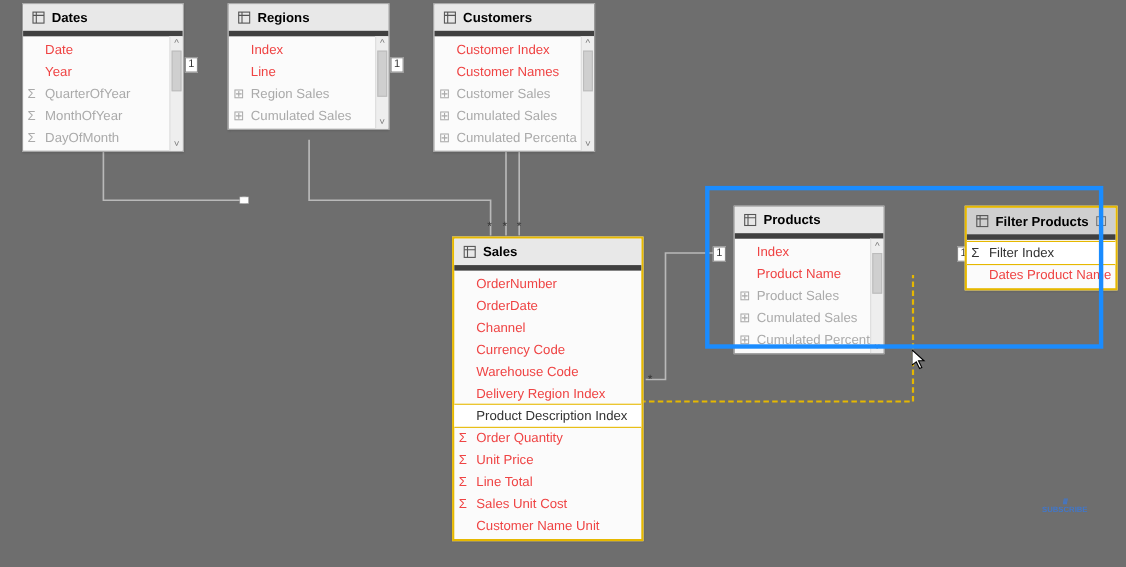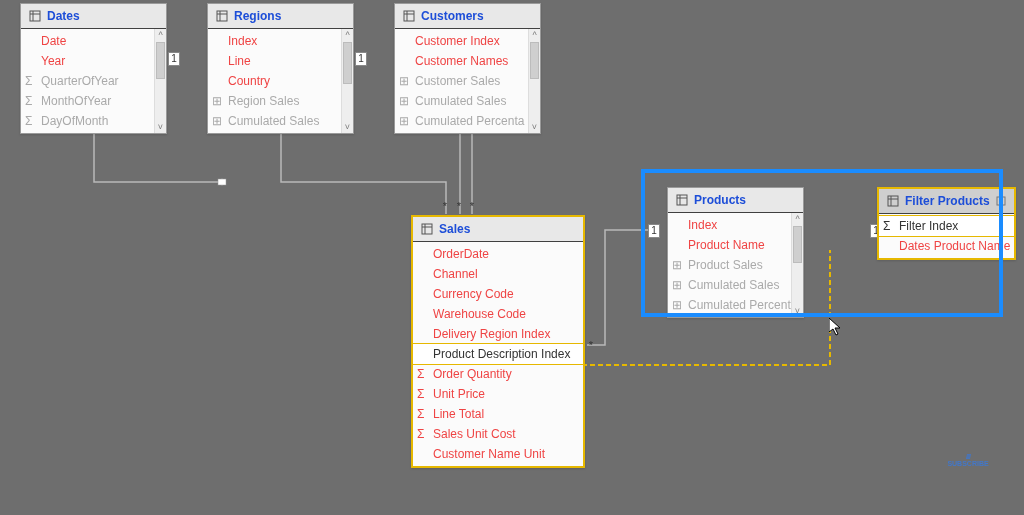--- a/index.html
+++ b/index.html
@@ -1,20 +1,20 @@
 <!DOCTYPE html>
 <html><head>
 <meta charset="utf-8">
 <style>
 html,body{margin:0;padding:0;width:1024px;height:515px;background:#6e6e6e;font-family:"Segoe UI",Arial,sans-serif;font-size:12px;color:#333;overflow:hidden}
 .canvas{position:relative;width:1024px;height:515px}
 svg.wires{position:absolute;inset:0;pointer-events:none}
 .table{position:absolute;background:#fbfbfb;border:1px solid #9a9a9a;width:145px;box-shadow:0 1px 2px rgba(0,0,0,.15)}
 .table.sel{border:2px solid #e6b800}
-.table .hdr{display:flex;align-items:center;gap:6px;padding:5px 8px;background:#e8e8e8;border-bottom:1px solid #404040;font-weight:600;color:#1d4ed8}
+.table .hdr{display:flex;align-items:center;gap:6px;padding:5px 8px;background:#e8e8e8;border-bottom:5px solid #404040;font-weight:600;color:#000000}
 .table .hdr svg{flex:0 0 auto}
 .table .body{position:relative}
 .table .rows{padding:2px 0}
 .table .row{display:flex;align-items:center;gap:5px;padding:3px 8px 3px 20px;position:relative;white-space:nowrap;overflow:hidden;text-overflow:ellipsis;color:#ef4444}
 .table .row.fade{color:#aaa}
 .table .row.sel{background:#fff;border-top:1px solid #e6b800;border-bottom:1px solid #e6b800;margin:-1px 0;color:#333}
 .table .row .ricon{position:absolute;left:4px;top:3px}
 .scroll{position:absolute;right:0;top:0;bottom:0;width:11px;background:#eee;border-left:1px solid #ddd}
 .scroll .up,.scroll .dn{position:absolute;left:0;right:0;height:12px;color:#777;font-size:9px;text-align:center;line-height:12px}
 .scroll .up{top:0}.scroll .dn{bottom:0}
@@ -88,21 +88,20 @@
           <rect x="1" y="1" width="10" height="10" fill="none" stroke="#555"></rect>
           <line x1="1" y1="4" x2="11" y2="4" stroke="#555"></line>
           <line x1="4" y1="1" x2="4" y2="11" stroke="#555"></line>
         </svg>
   <span>Regions</span>
  </div>
  <div class="body">
   <div class="rows">
    <div class="row">Index</div>
    <div class="row">Line</div>
-   <div class="row">Country</div>
    <div class="row fade">
             <span class="ricon">⊞</span>
             <span>Region Sales</span>
           </div>
    <div class="row fade">
             <span class="ricon">⊞</span>
             <span>Cumulated Sales</span>
           </div>
   </div>
   <div class="scroll">
@@ -151,20 +150,21 @@
  <div class="hdr">
   <svg width="12" height="12">
           <rect x="1" y="1" width="10" height="10" fill="none" stroke="#555"></rect>
           <line x1="1" y1="4" x2="11" y2="4" stroke="#555"></line>
           <line x1="4" y1="1" x2="4" y2="11" stroke="#555"></line>
         </svg>
   <span>Sales</span>
  </div>
  <div class="body">
   <div class="rows">
+   <div class="row">OrderNumber</div>
    <div class="row">OrderDate</div>
    <div class="row">Channel</div>
    <div class="row">Currency Code</div>
    <div class="row">Warehouse Code</div>
    <div class="row">Delivery Region Index</div>
    <div class="row sel">Product Description Index</div>
    <div class="row">
             <span class="ricon">Σ</span>
             <span>Order Quantity</span>
           </div>

